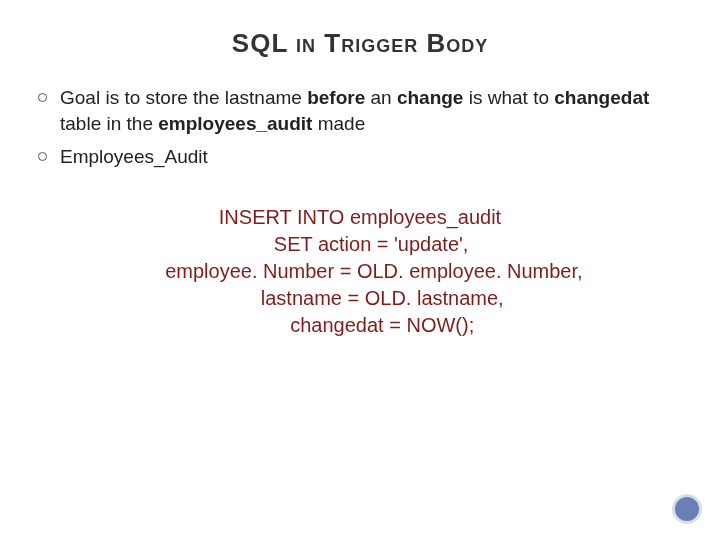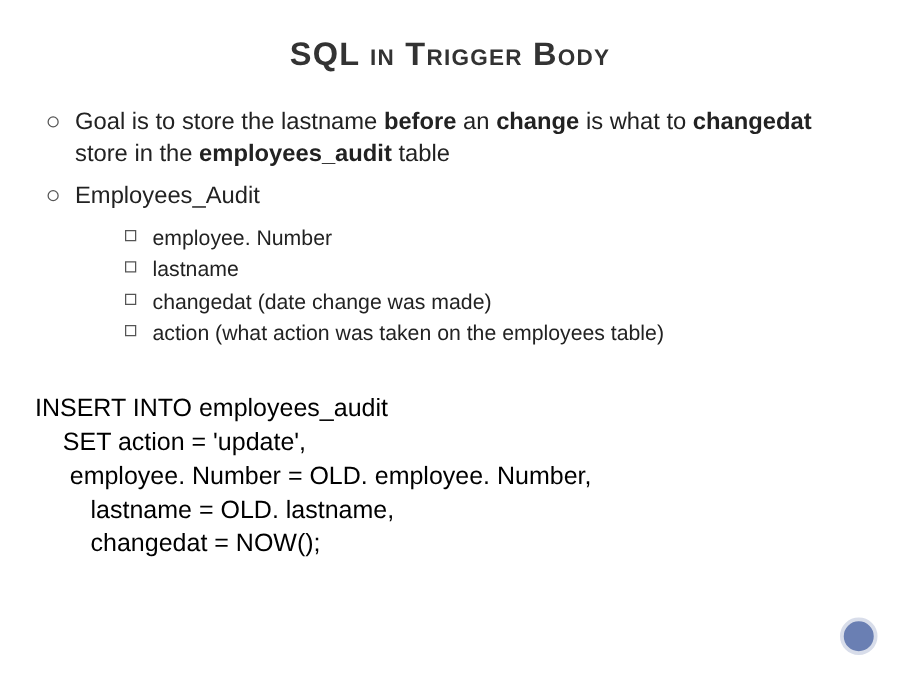--- a/index.html
+++ b/index.html
@@ -74,23 +74,24 @@
     top: 6px;
     width: 9px;
     height: 9px;
     border: 1.4px solid #555;
     box-sizing: border-box;
   }
   .codeblock {
     margin-top: 34px;
     font-size: 20px;
     line-height: 1.35;
-    color: #000000;
+    color: #7f1d1d;
     white-space: pre;
     font-family: Arial, Helvetica, sans-serif;
+    text-align: center;
   }
   .corner-dot {
     position: absolute;
     right: 18px;
     bottom: 16px;
     width: 30px;
     height: 30px;
     border-radius: 50%;
     background: #6a7fb3;
     border: 3px solid #d8ddea;
@@ -102,30 +103,24 @@
 <body>
 
 <div class="slide">
 
   <h1 class="title">
     <span>SQL </span><span class="sc">in</span><span> T</span><span class="sc">rigger</span><span> B</span><span class="sc">ody</span>
   </h1>
 
   <ul class="main">
     <li>
-      <span>Goal is to store the lastname </span><span class="bold">before</span><span> an </span><span class="bold">change</span><span> is what to </span><span class="bold">changedat</span><span> store in the </span><span class="bold">employees_audit</span><span> table</span>
+      <span>Goal is to store the lastname </span><span class="bold">before</span><span> an </span><span class="bold">change</span><span> is what to </span><span class="bold">changedat</span><span> table in the </span><span class="bold">employees_audit</span><span> made</span>
     </li>
     <li>
       <span>Employees_Audit</span>
-      <ul class="sub">
-        <li><span>employee. Number</span></li>
-        <li><span>lastname</span></li>
-        <li><span>changedat (date change was made)</span></li>
-        <li><span>action (what action was taken on the employees table)</span></li>
-      </ul>
     </li>
   </ul>
 
   <div class="codeblock"><span>INSERT INTO employees_audit</span>
 <span>    SET action = 'update',</span>
 <span>     employee. Number = OLD. employee. Number,</span>
 <span>        lastname = OLD. lastname,</span>
 <span>        changedat = NOW();</span></div>
 
   <div class="corner-dot"></div>

